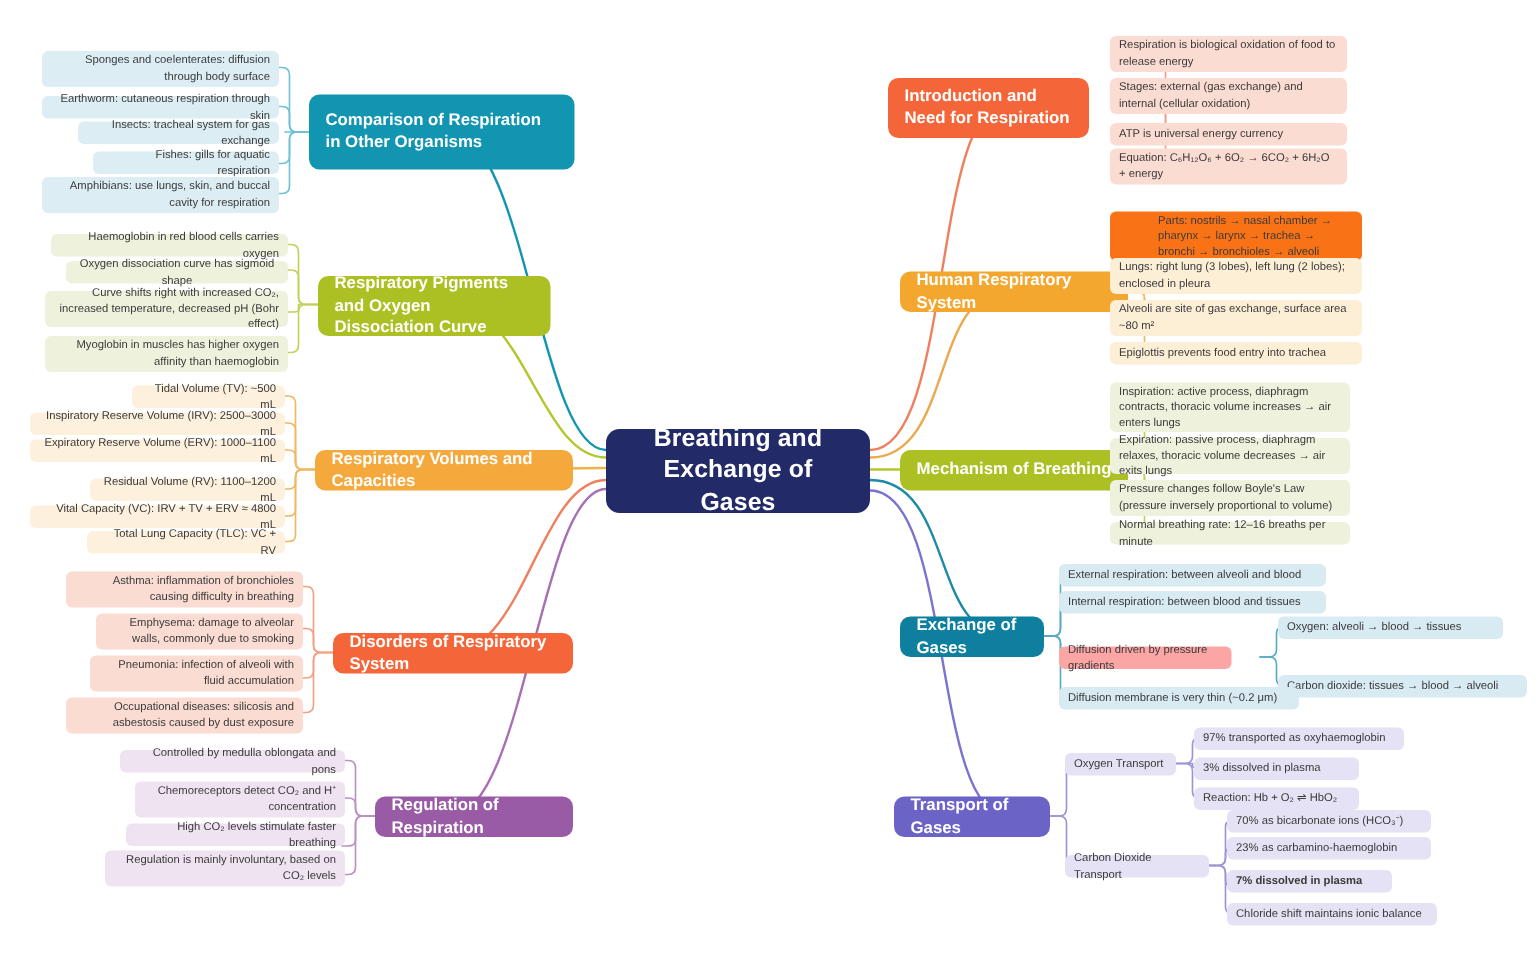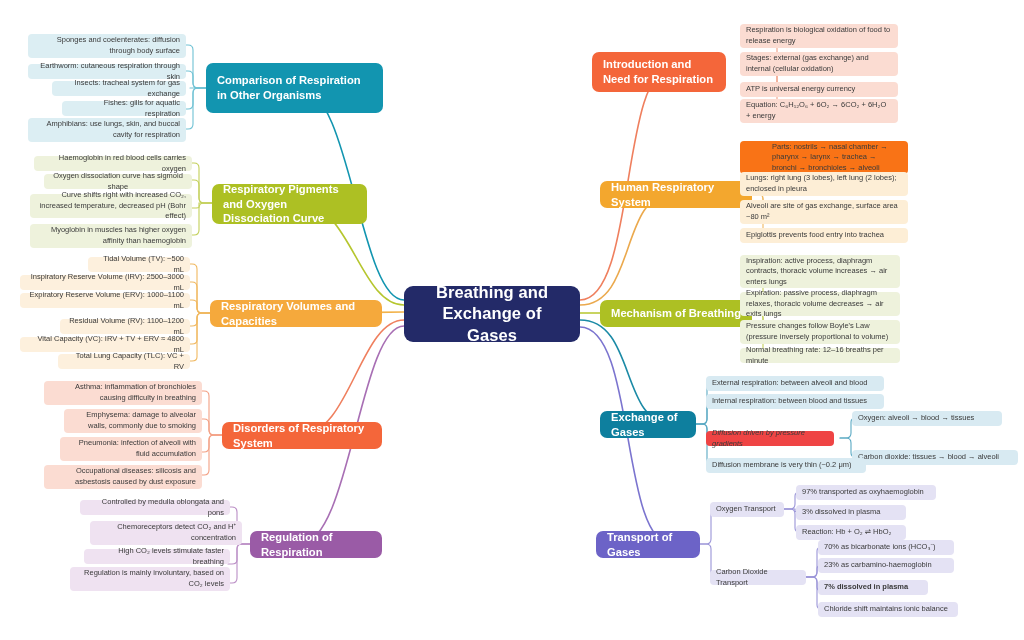--- a/index.html
+++ b/index.html
@@ -219,21 +219,21 @@
   <div class="node l2 ralign" style="left:44px;top:465px;width:158px;height:24px;background:#fbdcd2;">
     <span>Occupational diseases: silicosis and asbestosis caused by dust exposure</span>
   </div>
 
   <div class="node l1" style="left:250px;top:531px;width:132px;height:27px;background:#9a5ba6;">
     <span>Regulation of Respiration</span>
   </div>
   <div class="node l2 ralign" style="left:80px;top:500px;width:150px;height:15px;background:#efe2f1;">
     <span>Controlled by medulla oblongata and pons</span>
   </div>
-  <div class="node l2 ralign" style="left:90px;top:521px;width:152px;height:24px;background:#efe2f1;">
+  <div class="node l2 ralign" style="left:90px;top:521px;width:140px;height:24px;background:#efe2f1;">
     <span>Chemoreceptors detect CO₂ and H⁺ concentration</span>
   </div>
   <div class="node l2 ralign" style="left:84px;top:549px;width:146px;height:15px;background:#efe2f1;">
     <span>High CO₂ levels stimulate faster breathing</span>
   </div>
   <div class="node l2 ralign" style="left:70px;top:567px;width:160px;height:24px;background:#efe2f1;">
     <span>Regulation is mainly involuntary, based on CO₂ levels</span>
   </div>
 
   <div class="node l1 right" style="left:592px;top:52px;width:134px;height:40px;background:#f4663a;">
@@ -286,21 +286,21 @@
 
   <div class="node l1 right" style="left:600px;top:411px;width:96px;height:27px;background:#0e7f9e;">
     <span>Exchange of Gases</span>
   </div>
   <div class="node l2 lalign" style="left:706px;top:376px;width:178px;height:15px;background:#d8eaf2;">
     <span>External respiration: between alveoli and blood</span>
   </div>
   <div class="node l2 lalign" style="left:706px;top:394px;width:178px;height:15px;background:#d8eaf2;">
     <span>Internal respiration: between blood and tissues</span>
   </div>
-  <div class="node l2 lalign" style="left:706px;top:431px;width:128px;height:15px;background:#ef4444;font-style:italic;">
+  <div class="node l2 lalign" style="left:706px;top:431px;width:115px;height:15px;background:#fca5a5;">
     <span>Diffusion driven by pressure gradients</span>
   </div>
   <div class="node l3 lalign" style="left:852px;top:411px;width:150px;height:15px;background:#d8eaf2;">
     <span>Oxygen: alveoli → blood → tissues</span>
   </div>
   <div class="node l3 lalign" style="left:852px;top:450px;width:166px;height:15px;background:#d8eaf2;">
     <span>Carbon dioxide: tissues → blood → alveoli</span>
   </div>
   <div class="node l2 lalign" style="left:706px;top:458px;width:160px;height:15px;background:#d8eaf2;">
     <span>Diffusion membrane is very thin (~0.2 μm)</span>

